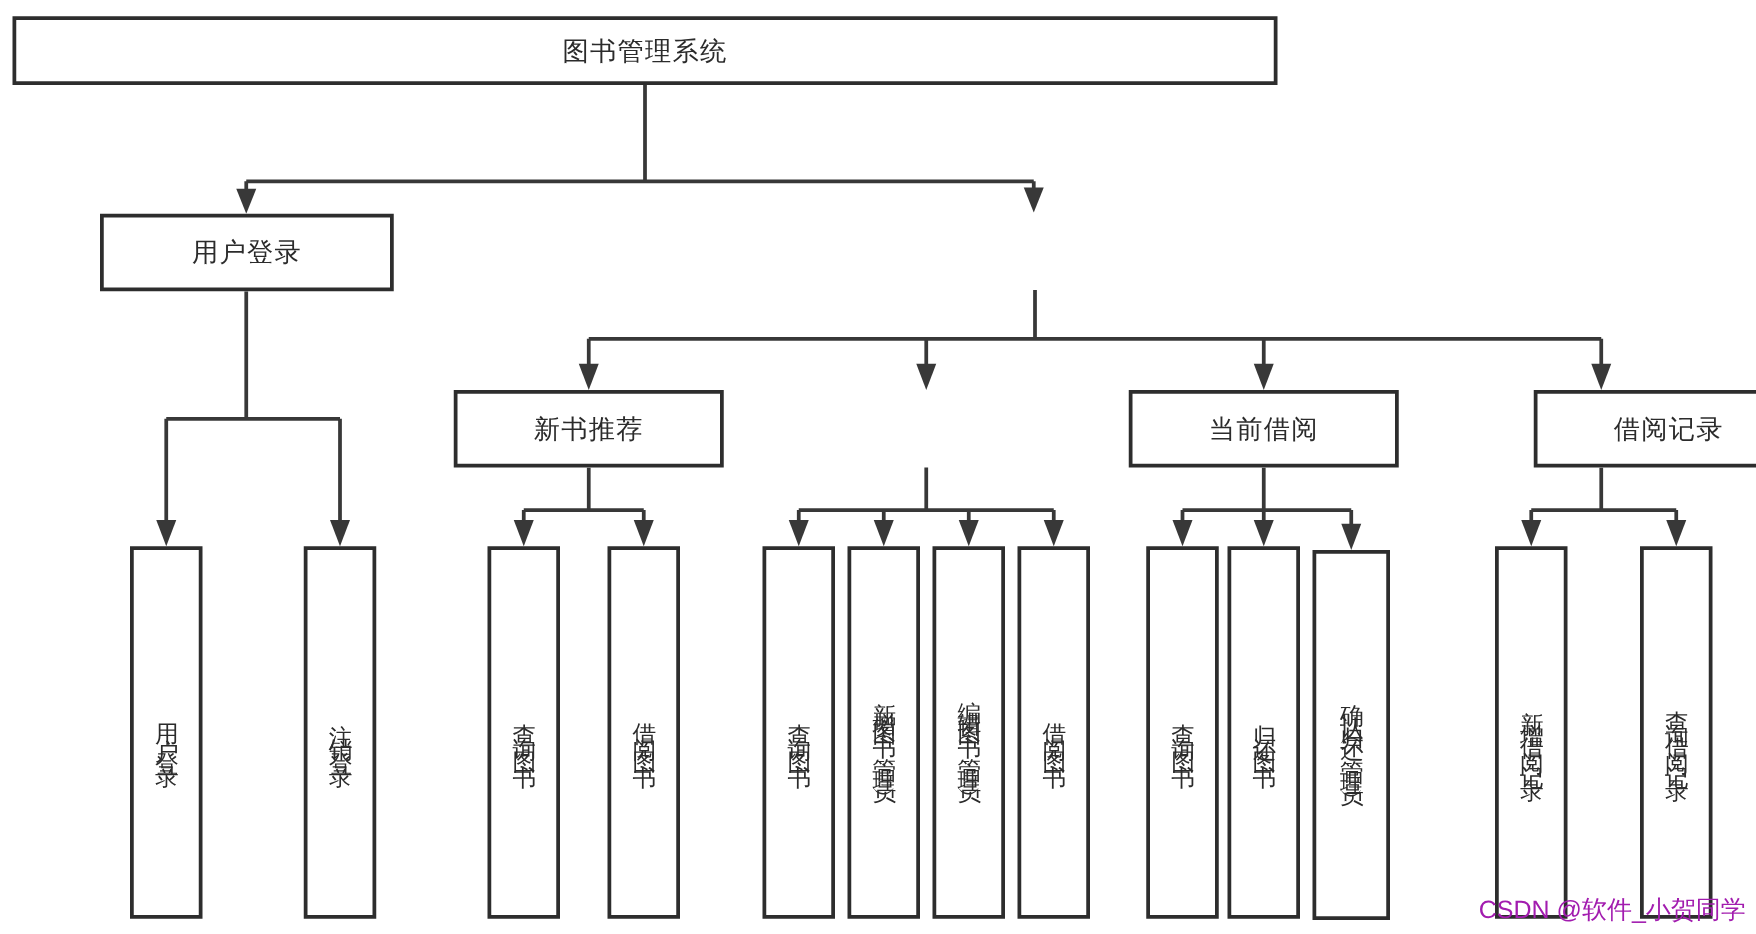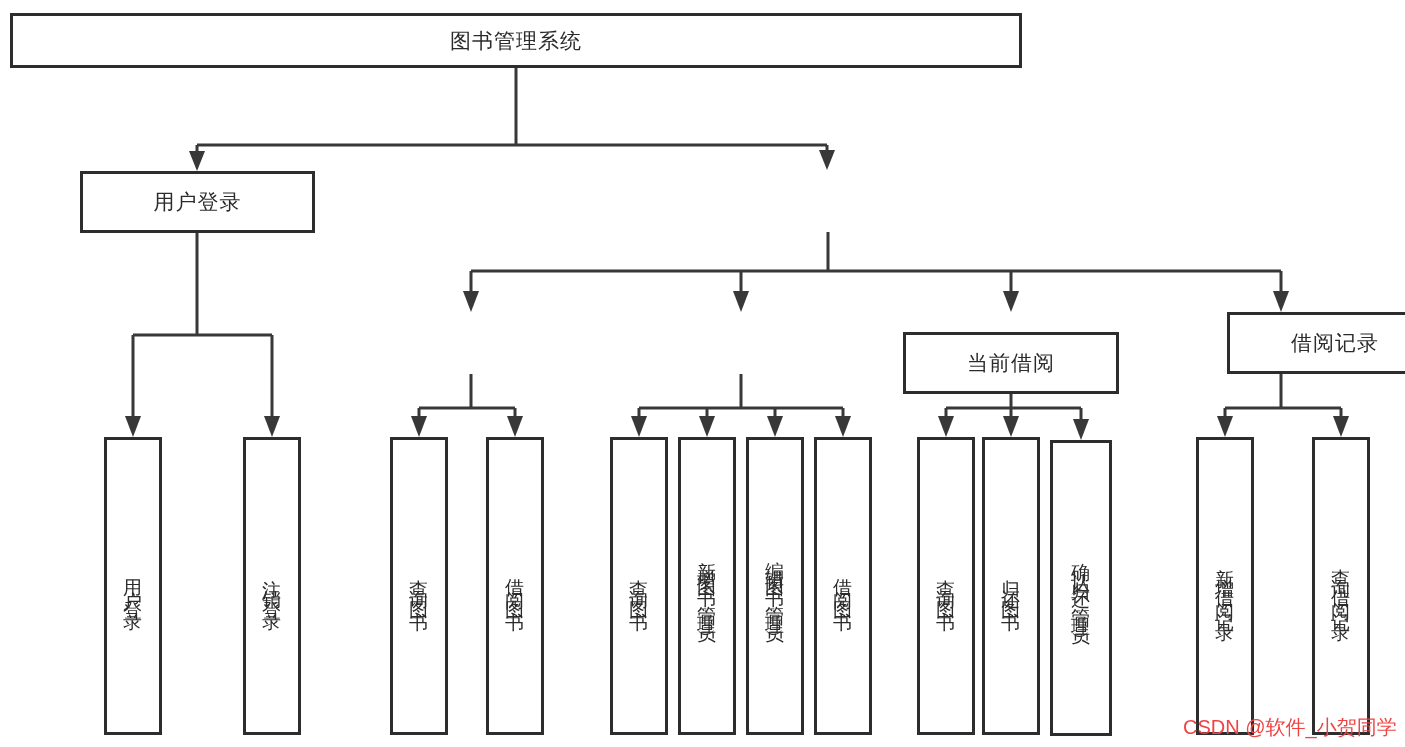--- a/index.html
+++ b/index.html
@@ -33,41 +33,41 @@
     letter-spacing: 11px;
     line-height: 1;
   }
   .vbox.tight { letter-spacing: 9px; }
   
   .n-root      { left: 10px;   top: 13px;  width: 1012px; height: 55px; }
   .n-b-user    { left: 80px;   top: 171px; width: 235px;  height: 62px; }
   .n-b-book    { left: 712px;  top: 170px; width: 233px;  height: 62px; }
   .n-m-new     { left: 363px;  top: 312px; width: 216px;  height: 62px; }
   .n-m-borrow  { left: 633px;  top: 312px; width: 216px;  height: 62px; }
-  .n-m-current { left: 903px;  top: 312px; width: 216px;  height: 62px; margin-top: 20px; }
+  .n-m-current { left: 903px;  top: 312px; width: 216px;  height: 62px; }
   .n-m-record  { left: 1227px; top: 312px; width: 216px;  height: 62px; align-items: center; }
   .n-l1  { left: 104px;  top: 437px; width: 58px; height: 298px; }
   .n-l2  { left: 243px;  top: 437px; width: 58px; height: 298px; }
   .n-l3  { left: 390px;  top: 437px; width: 58px; height: 298px; }
   .n-l4  { left: 486px;  top: 437px; width: 58px; height: 298px; }
   .n-l5  { left: 610px;  top: 437px; width: 58px; height: 298px; }
   .n-l6  { left: 678px;  top: 437px; width: 58px; height: 298px; }
   .n-l7  { left: 746px;  top: 437px; width: 58px; height: 298px; }
   .n-l8  { left: 814px;  top: 437px; width: 58px; height: 298px; }
   .n-l9  { left: 917px;  top: 437px; width: 58px; height: 298px; }
   .n-l10 { left: 982px;  top: 437px; width: 58px; height: 298px; }
   .n-l11 { left: 1050px; top: 440px; width: 62px; height: 296px; }
   .n-l12 { left: 1196px; top: 437px; width: 58px; height: 298px; }
   .n-l13 { left: 1312px; top: 437px; width: 58px; height: 298px; }
   .watermark {
     position: absolute;
     left: 1183px;
     top: 714px;
     font-size: 20px;
-    color: #ef4444;
+    color: #a21caf;
     white-space: nowrap;
     z-index: 5;
   }
 </style>
 </head>
 <body>
 
 <div class="stage">
 
   <svg class="wires" viewBox="0 0 1405 747" xmlns="http://www.w3.org/2000/svg">
@@ -104,20 +104,23 @@
   </svg>
 
   <div class="node hbox n-root">
     <span>图书管理系统</span>
   </div>
 
   <div class="node hbox n-b-user">
     <span>用户登录</span>
   </div>
 
+  <div class="node hbox n-m-new">
+    <span>新书推荐</span>
+  </div>
   <div class="node hbox n-m-current">
     <span>当前借阅</span>
   </div>
   <div class="node hbox n-m-record">
     <span>借阅记录</span>
   </div>
 
   <div class="node vbox n-l1">
     <span>用户登录</span>
   </div>

